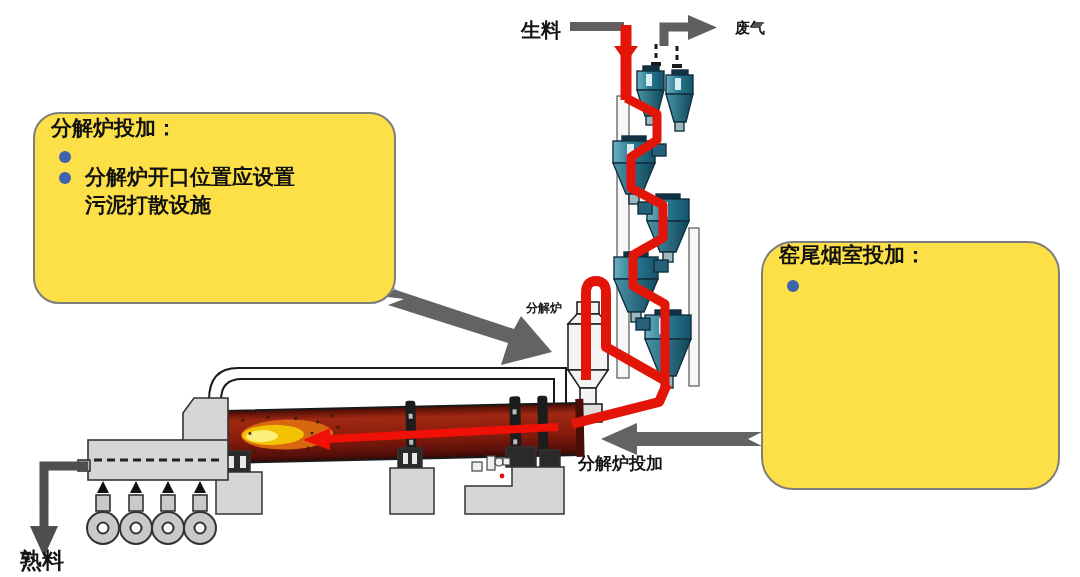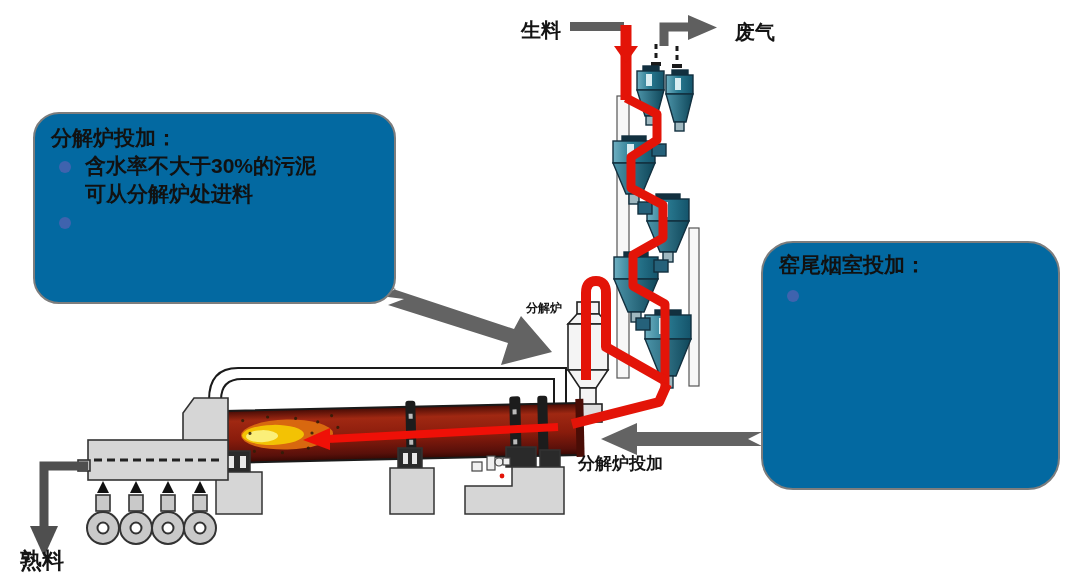--- a/index.html
+++ b/index.html
@@ -3,27 +3,27 @@
 <meta charset="utf-8">
 <style>
   html,body{margin:0;padding:0;background:#ffffff;}
   #stage{
     position:relative;width:1080px;height:577px;overflow:hidden;background:#ffffff;
     font-family:"Liberation Sans","DejaVu Sans",sans-serif;color:#111;border-radius:20px;
   }
   #diagram-svg{position:absolute;left:0;top:0;width:1080px;height:577px;}
   .diag-label{position:absolute;font-weight:bold;white-space:nowrap;color:#141414;}
   .lbl-raw{left:521px;top:17px;font-size:20px;}
-  .lbl-gas{left:735px;top:19px;font-size:20px;}
+  .lbl-gas{left:735px;top:19px;font-size:15px;}
   .lbl-calciner{left:526px;top:300px;font-size:12px;}
   .lbl-smoke{left:578px;top:452px;font-size:17px;}
   .lbl-clinker{left:20px;top:538px;font-size:22px;margin-top:8px;}
   .callout{
-    position:absolute;background:#0369a1;border:2px solid #7d7d7d;
-    box-sizing:border-box;padding:10px 14px 8px 16px;
+    position:absolute;background:#fde047;border:2px solid #7d7d7d;
+    box-sizing:border-box;padding:0 14px 8px 16px;
   }
   .callout-left{left:33px;top:112px;width:363px;height:192px;border-radius:26px;}
   .callout-right{left:761px;top:241px;width:299px;height:249px;border-radius:32px;font-family:Liberation Mono, monospace;}
   .callout-title{font-weight:bold;font-size:21px;line-height:1.3;margin:0 0 1px 0;}
   .bullet-row{display:flex;align-items:flex-start;}
   .bullet-dot{flex:none;width:12px;height:12px;border-radius:50%;margin:9px 14px 0 8px;}
   .bullet-text{font-weight:bold;font-size:21px;line-height:1.32;white-space:pre-line;}
 </style>
 </head>
 <body>
@@ -253,25 +253,25 @@
   <span class="diag-label lbl-raw">生料</span>
   <span class="diag-label lbl-gas">废气</span>
   <span class="diag-label lbl-calciner">分解炉</span>
   <span class="diag-label lbl-smoke">分解炉投加</span>
   <span class="diag-label lbl-clinker">熟料</span>
 
   <div class="callout callout-left">
     <div class="callout-title">分解炉投加：</div>
     <div class="bullet-row">
       <span class="bullet-dot" style="background:#3f63ae;"></span>
-      <span class="bullet-text">含水率不大于30%的污泥
-可从分解炉处进料</span>
     </div>
     <div class="bullet-row">
       <span class="bullet-dot" style="background:#3f63ae;"></span>
+      <span class="bullet-text">分解炉开口位置应设置
+污泥打散设施</span>
     </div>
   </div>
 
   <div class="callout callout-right">
     <div class="callout-title">窑尾烟室投加：</div>
     <div class="bullet-row">
       <span class="bullet-dot" style="background:#3f63ae;"></span>
     </div>
   </div>
 

